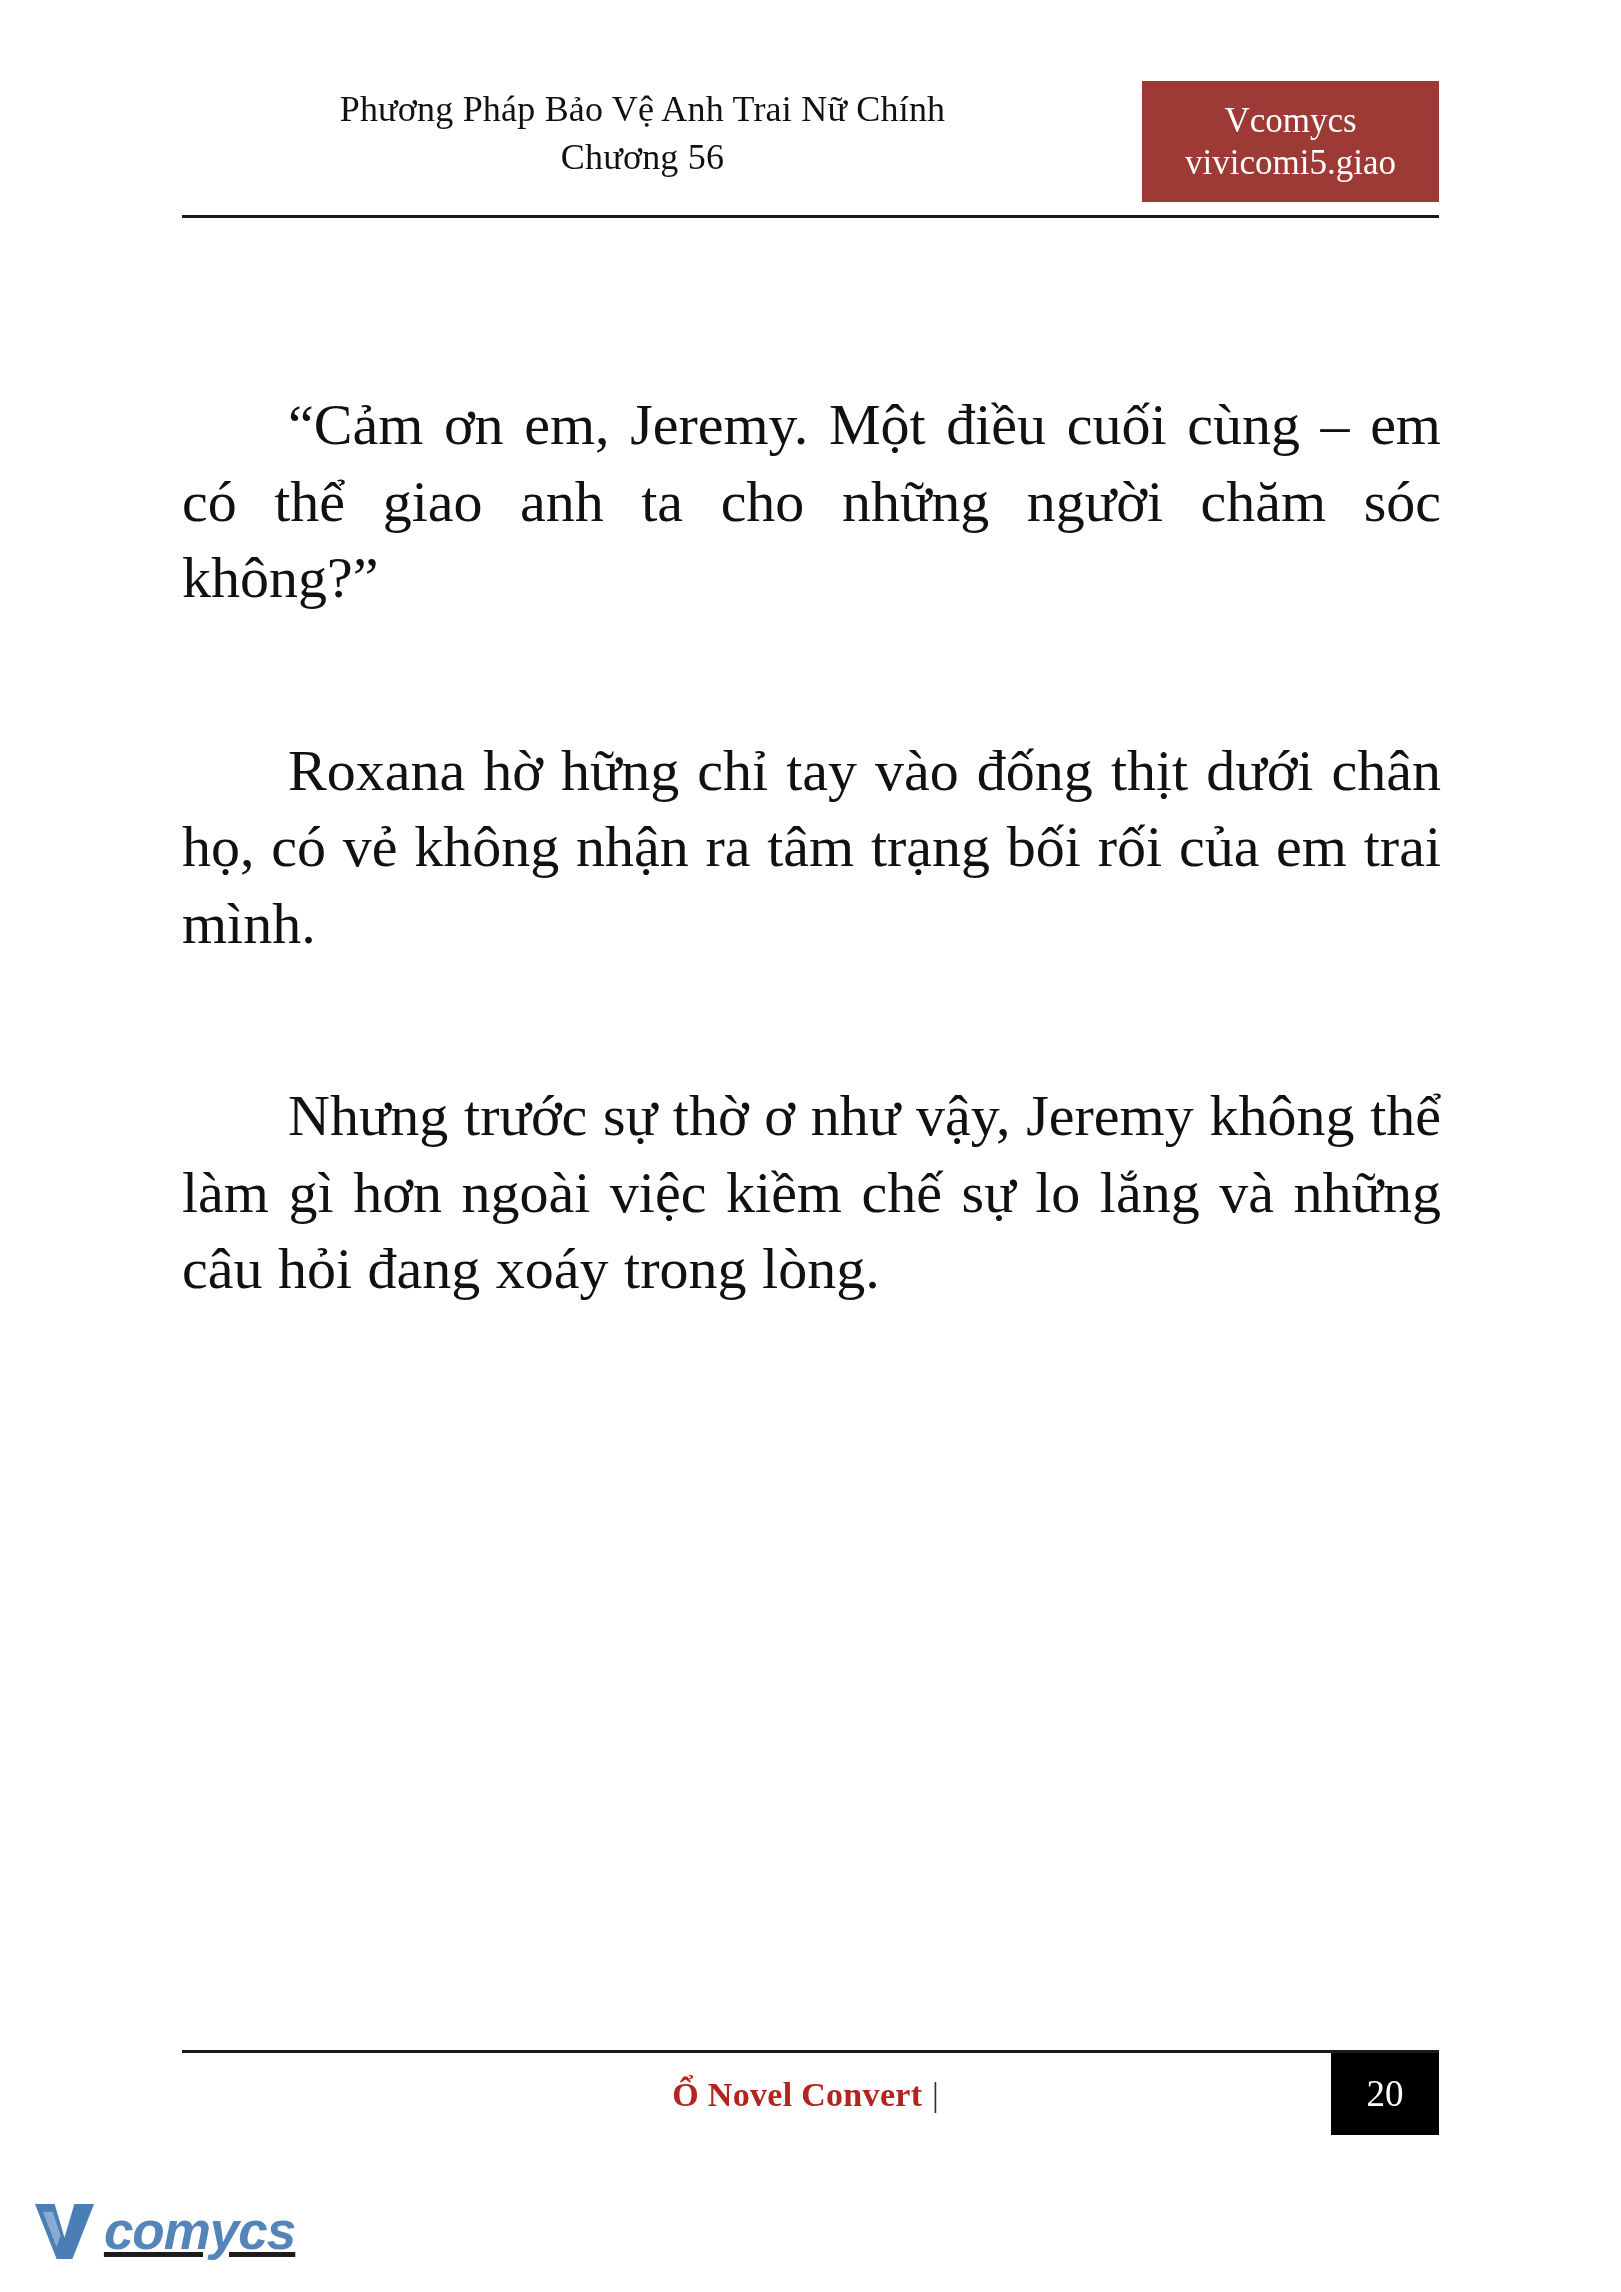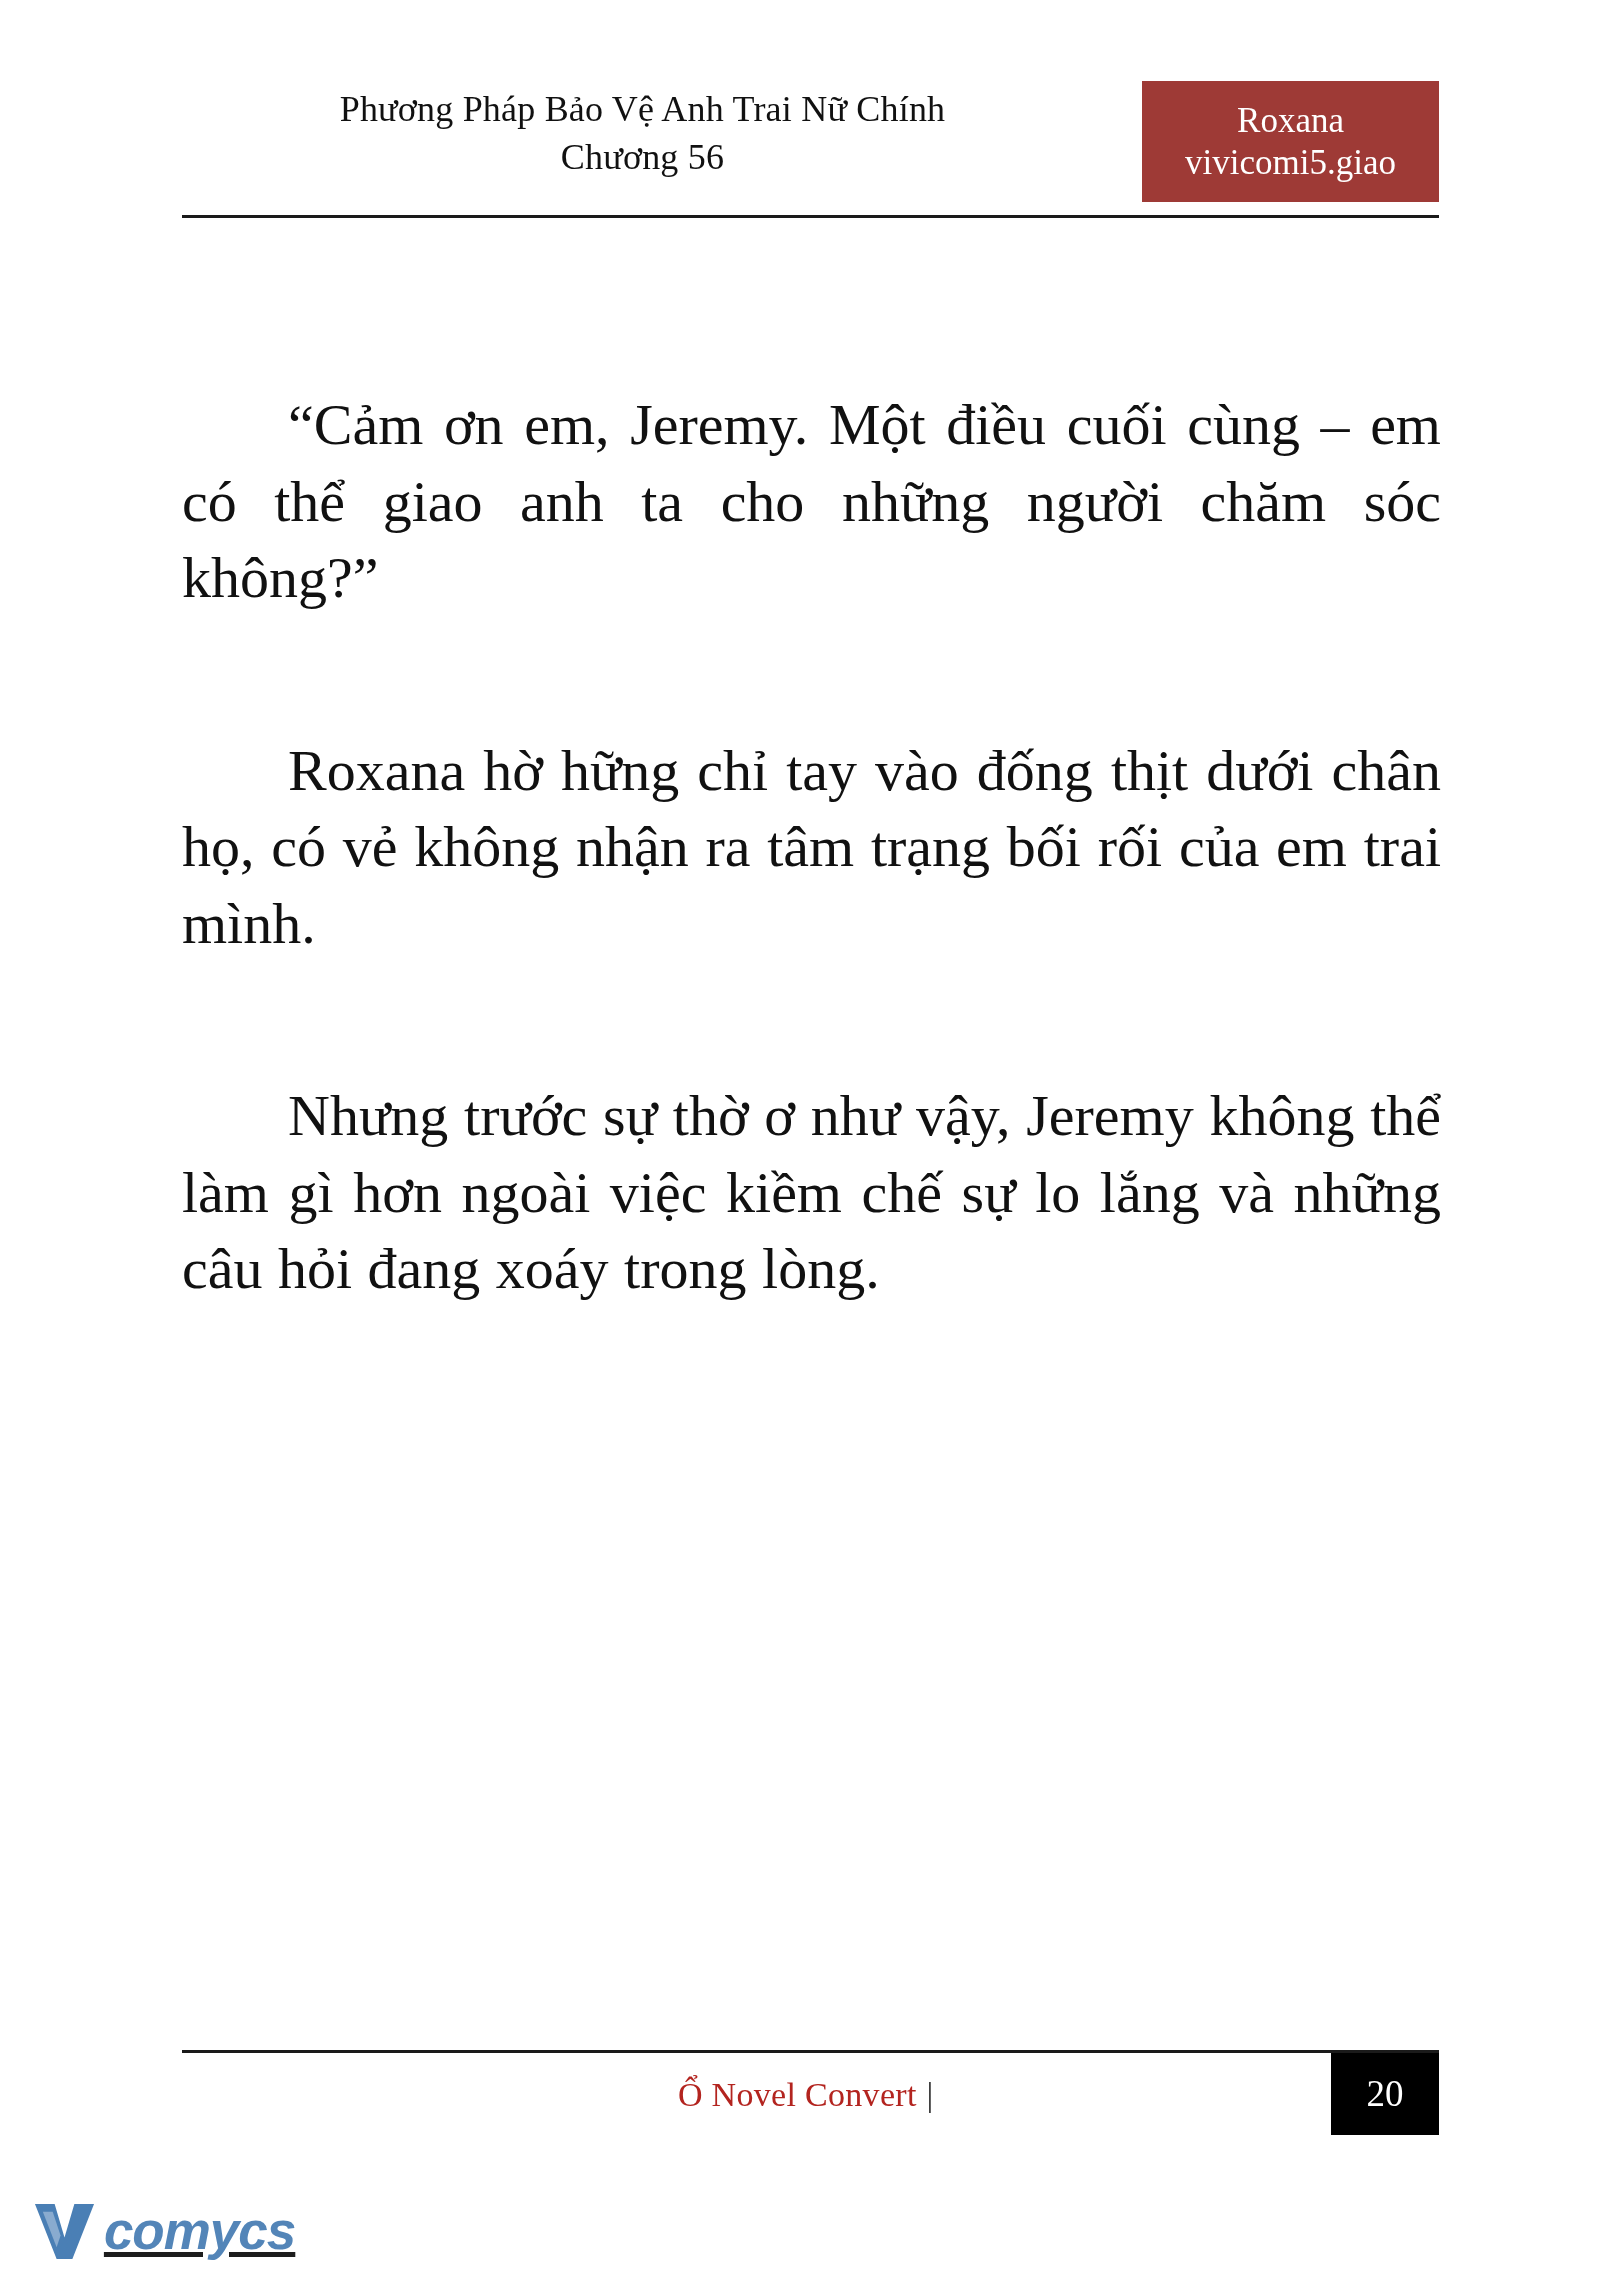--- a/index.html
+++ b/index.html
@@ -126,21 +126,21 @@
   }
   .footer-text {
     font-size: 34px;
     white-space: nowrap;
     display: flex;
     align-items: baseline;
     gap: 0;
   }
   .footer-brand {
     color: #b3241f;
-    font-weight: normal;
+    font-weight: bold;
     letter-spacing: 0.3px;
   }
   .footer-sep {
     color: #333333;
     padding: 0 9.8px;
   }
   .footer-note {
     color: #1a1a1a;
   }
   .page-number {
@@ -190,21 +190,21 @@
 <body>
 
 <div class="page">
 
   <div class="header">
     <div class="header-title-block">
       <span class="header-title-line1">Phương Pháp Bảo Vệ Anh Trai Nữ Chính</span>
       <span class="header-title-line2">Chương 56</span>
     </div>
     <div class="header-badge">
-      <span class="bl1">Roxana</span>
+      <span class="bl1">Vcomycs</span>
       <span class="bl2">vivicomi5.giao</span>
     </div>
     <div class="header-rule"></div>
   </div>
 
   <div class="content">
     <p class="para">“Cảm ơn em, Jeremy. Một điều cuối cùng – em có thể giao anh ta cho những người chăm sóc không?”</p>
     <p class="para">Roxana hờ hững chỉ tay vào đống thịt dưới chân họ, có vẻ không nhận ra tâm trạng bối rối của em trai mình.</p>
     <p class="para last">Nhưng trước sự thờ ơ như vậy, Jeremy không thể làm gì hơn ngoài việc kiềm chế sự lo lắng và những câu hỏi đang xoáy trong lòng.</p>
   </div>

